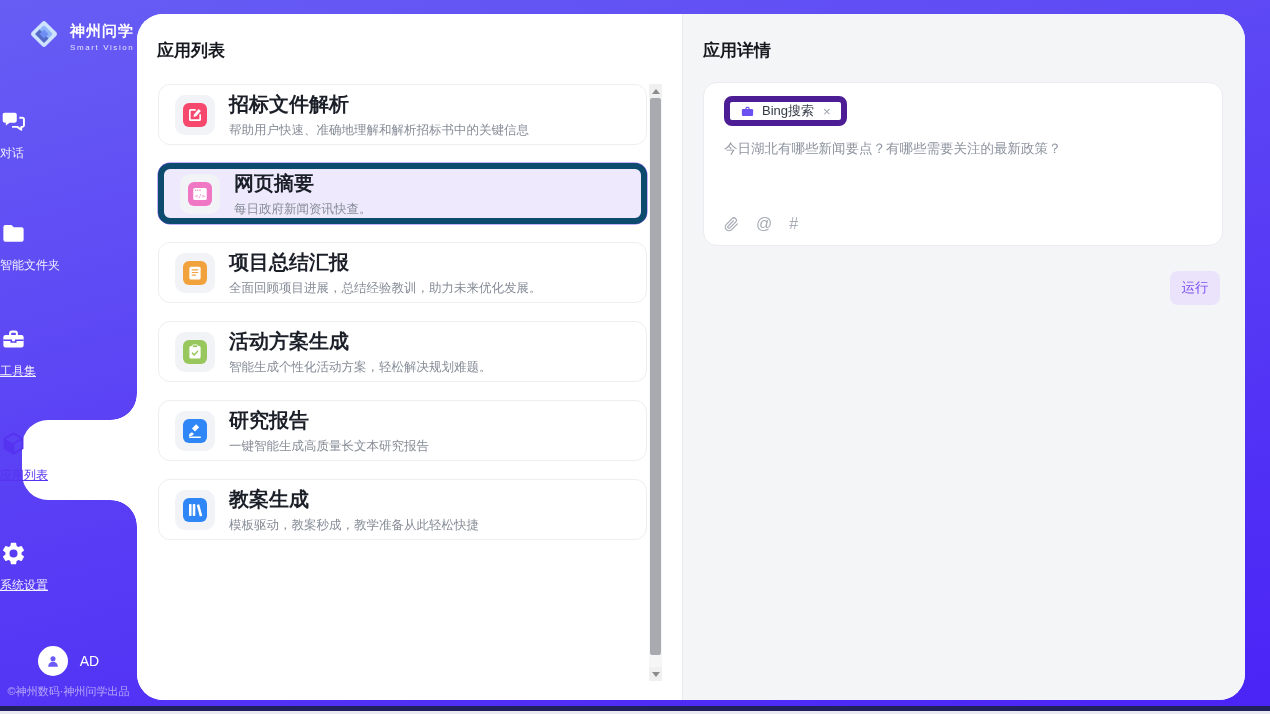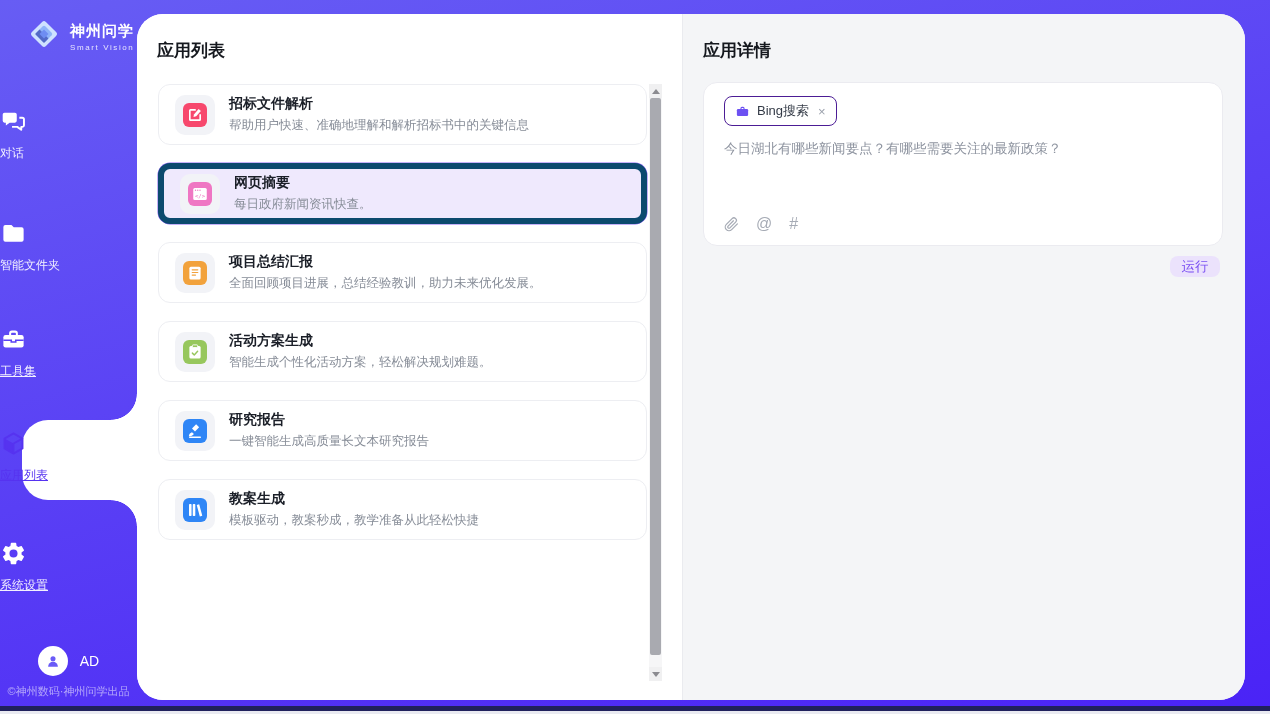--- a/index.html
+++ b/index.html
@@ -51,45 +51,45 @@
   .list-panel { width:545px; position:relative; background:#fff; }
   .panel-title { position:absolute; top:25px; left:20px; font-size:17px; font-weight:bold; color:#15181e; }
 
   .cards { position:absolute; top:70px; left:21px; width:489px; }
   .card { height:61px; background:#fff; border:1px solid #edeef2; border-radius:12px;
     display:flex; align-items:center; padding:0 16px; gap:14px; margin-bottom:18px; cursor:pointer; }
   .card.selected { background:#efe9fd; border:6px solid #0c4a6e; box-shadow:0 0 0 .5px #8a63f3; }
   .icon-wrap { width:40px; height:40px; border-radius:10px; background:#f2f3f7; display:grid; place-items:center; flex:none; }
   .app-icon { width:24px; height:24px; border-radius:6px; display:grid; place-items:center; }
   .app-icon svg { width:18px; height:18px; display:block; }
-  .card-title { font-size:14px; font-weight:bold; color:#1b1f28; margin-bottom:4px; }
+  .card-title { font-size:20px; font-weight:bold; color:#1b1f28; margin-bottom:4px; }
   .card-desc { font-size:12.5px; color:#868c97; }
 
   
   .scrollbar { position:absolute; left:512px; top:70px; width:13px; height:597px; background:#f6f6f7; }
   .sb-arrow { position:absolute; left:0; width:13px; height:14px; background:#f0f0f1; display:grid; place-items:center; }
   .sb-up { top:0; } .sb-down { bottom:0; }
   .tri-up { width:0; height:0; border-left:4px solid transparent; border-right:4px solid transparent; border-bottom:5px solid #8b8b90; }
   .tri-down { width:0; height:0; border-left:4px solid transparent; border-right:4px solid transparent; border-top:5px solid #8b8b90; }
   .sb-thumb { position:absolute; left:1px; top:14px; width:11px; height:557px; background:#a9aab0; border-radius:2px; }
 
   
   .detail-panel { flex:1; background:#f4f5f7; position:relative; border-left:1px solid #eaebef; }
   .detail-card { position:absolute; top:68px; left:20px; width:520px; height:164px;
     background:#fff; border:1px solid #ebebf0; border-radius:14px; }
   .tool-tag { position:absolute; top:13px; left:20px; height:30px; display:inline-flex; align-items:center;
-    gap:7px; padding:0 10px; background:#fff; border:1px solid #4c1d95; border-radius:8px;
+    gap:7px; padding:0 10px; background:#fff; border:6px solid #4c1d95; border-radius:8px;
     font-size:13px; color:#333a46; cursor:pointer; }
   .tool-tag svg { width:15px; height:15px; }
   .tag-close { color:#9ba1ac; font-size:13px; margin-left:2px; cursor:pointer; }
   .prompt-text { position:absolute; top:56px; left:20px; right:20px; font-size:13.5px; color:#8d939f; line-height:1.5; }
   .attach-row { position:absolute; bottom:13px; left:20px; display:flex; align-items:center; gap:17px; color:#a6abb5; }
   .attach-row svg { width:15px; height:15px; display:block; }
   .glyph-ico { font-size:16px; line-height:1; cursor:pointer; }
-  .run-btn { position:absolute; top:242px; right:25px; width:50px; height:21px; background:#ebe2fc;
+  .run-btn { position:absolute; top:257px; right:25px; width:50px; height:34px; background:#ebe2fc;
     color:#7a4ff2; font-size:13.5px; border:none; border-radius:8px; display:grid; place-items:center; cursor:pointer;margin-left:7px; }
 </style>
 </head>
 <body>
 
 <div class="sidebar">
   <div class="logo">
     <svg viewBox="0 0 40 40">
       <g transform="rotate(45 20 20)">
         <rect x="9" y="9" width="22" height="22" rx="3" fill="#cfe2ff"></rect>

